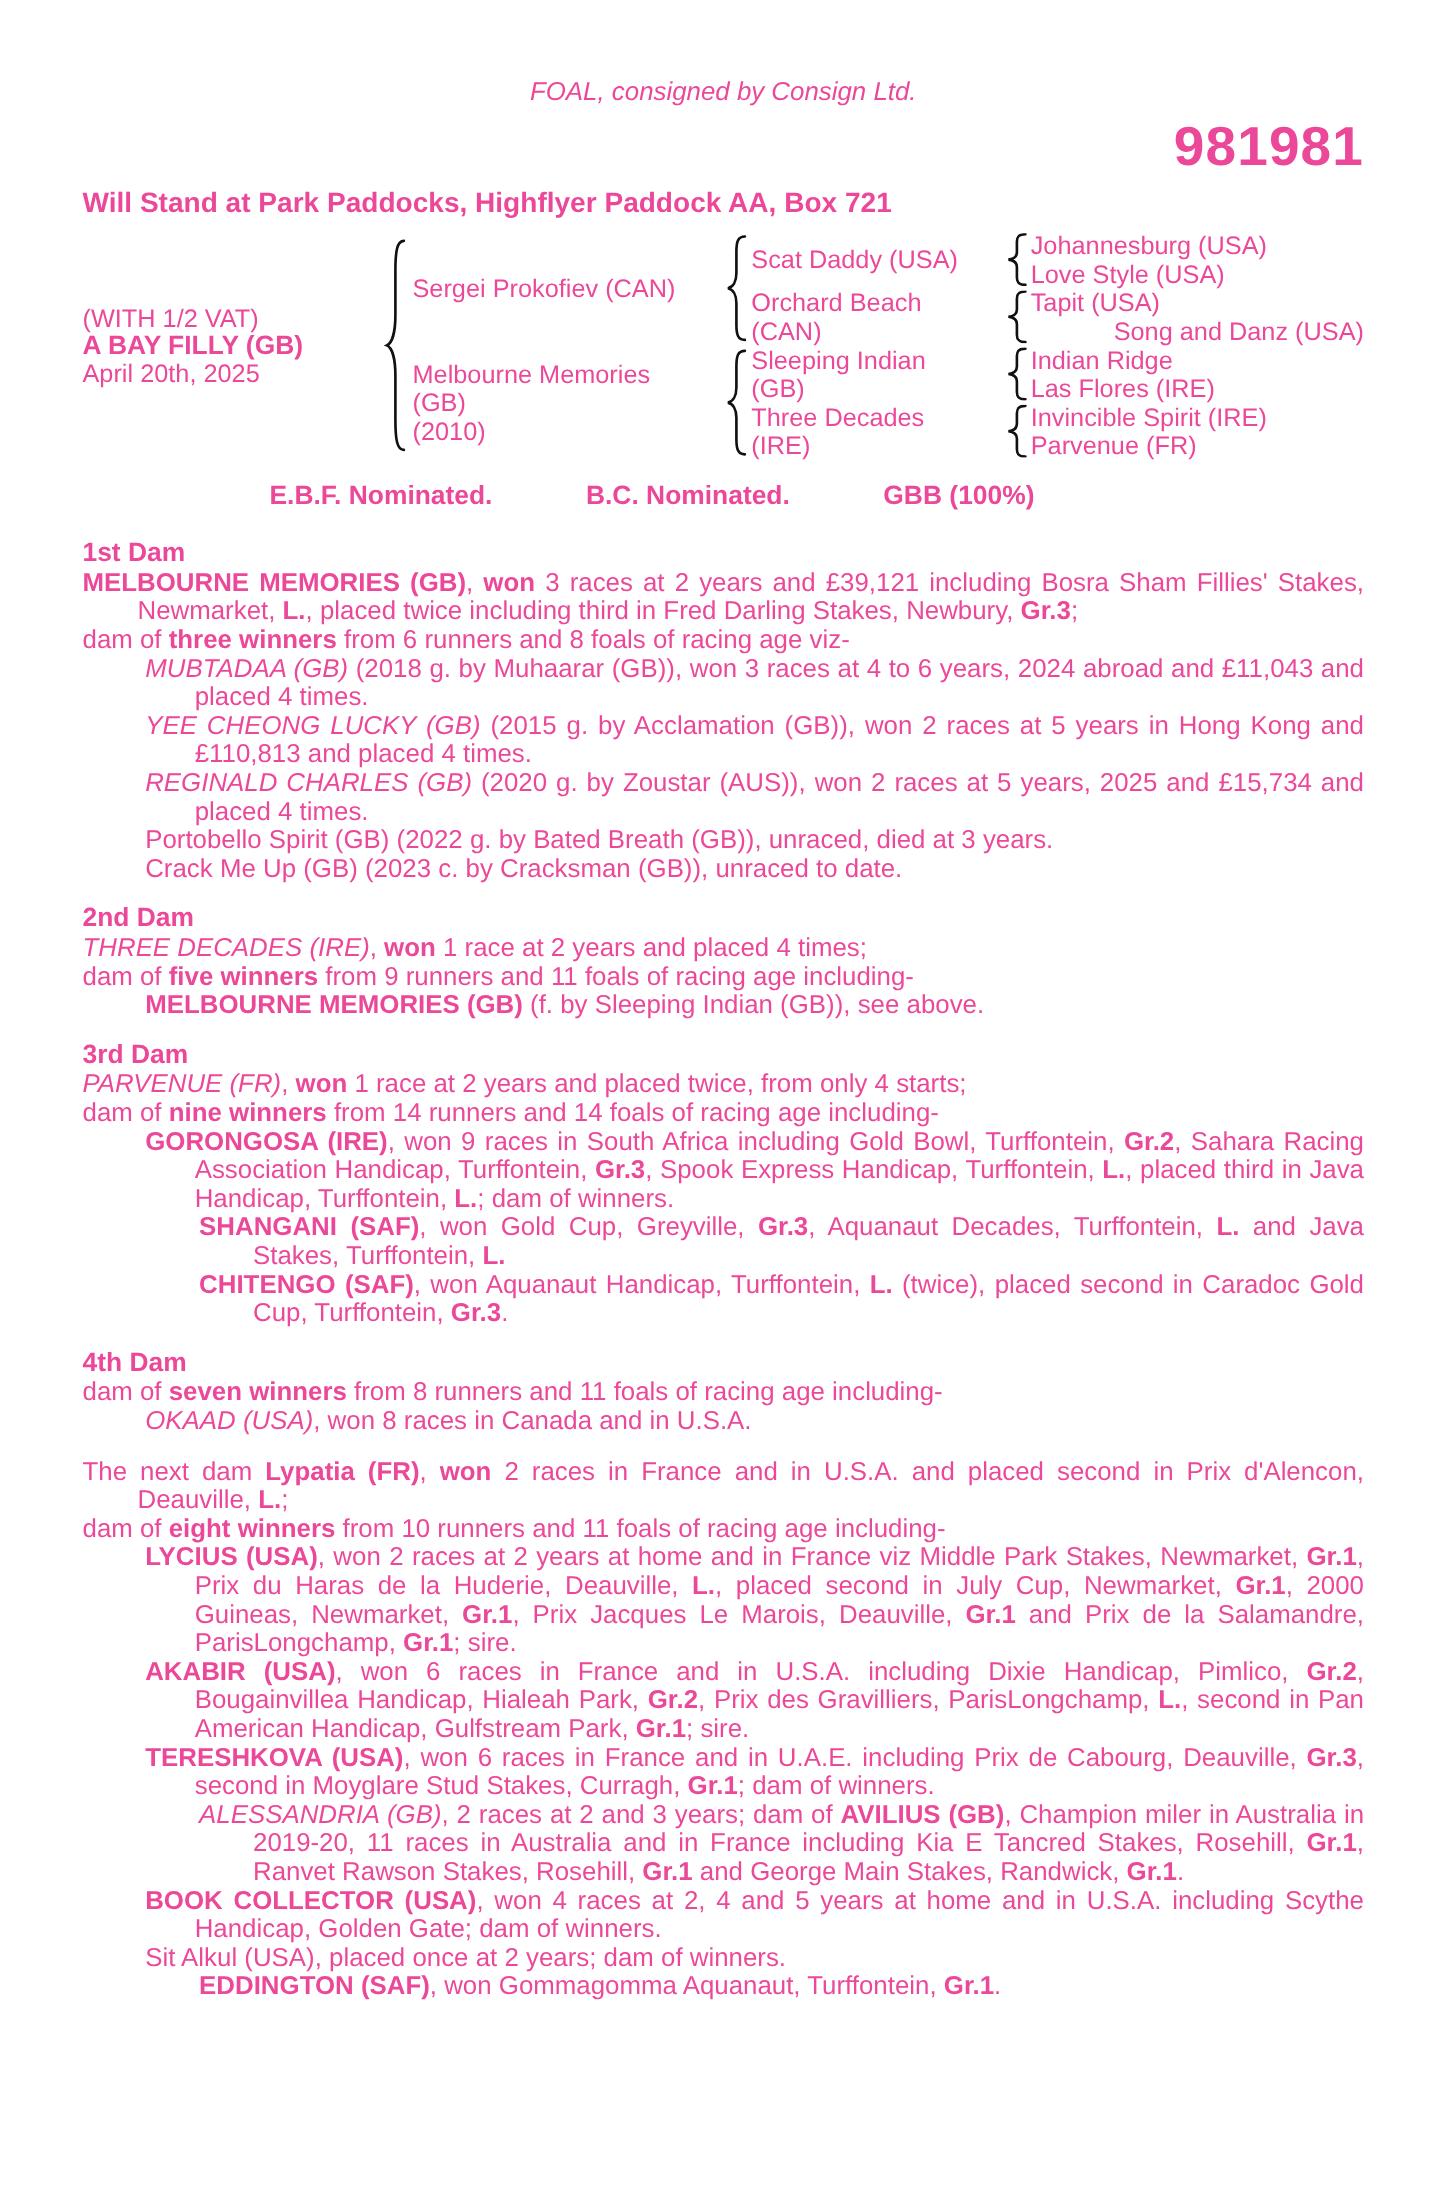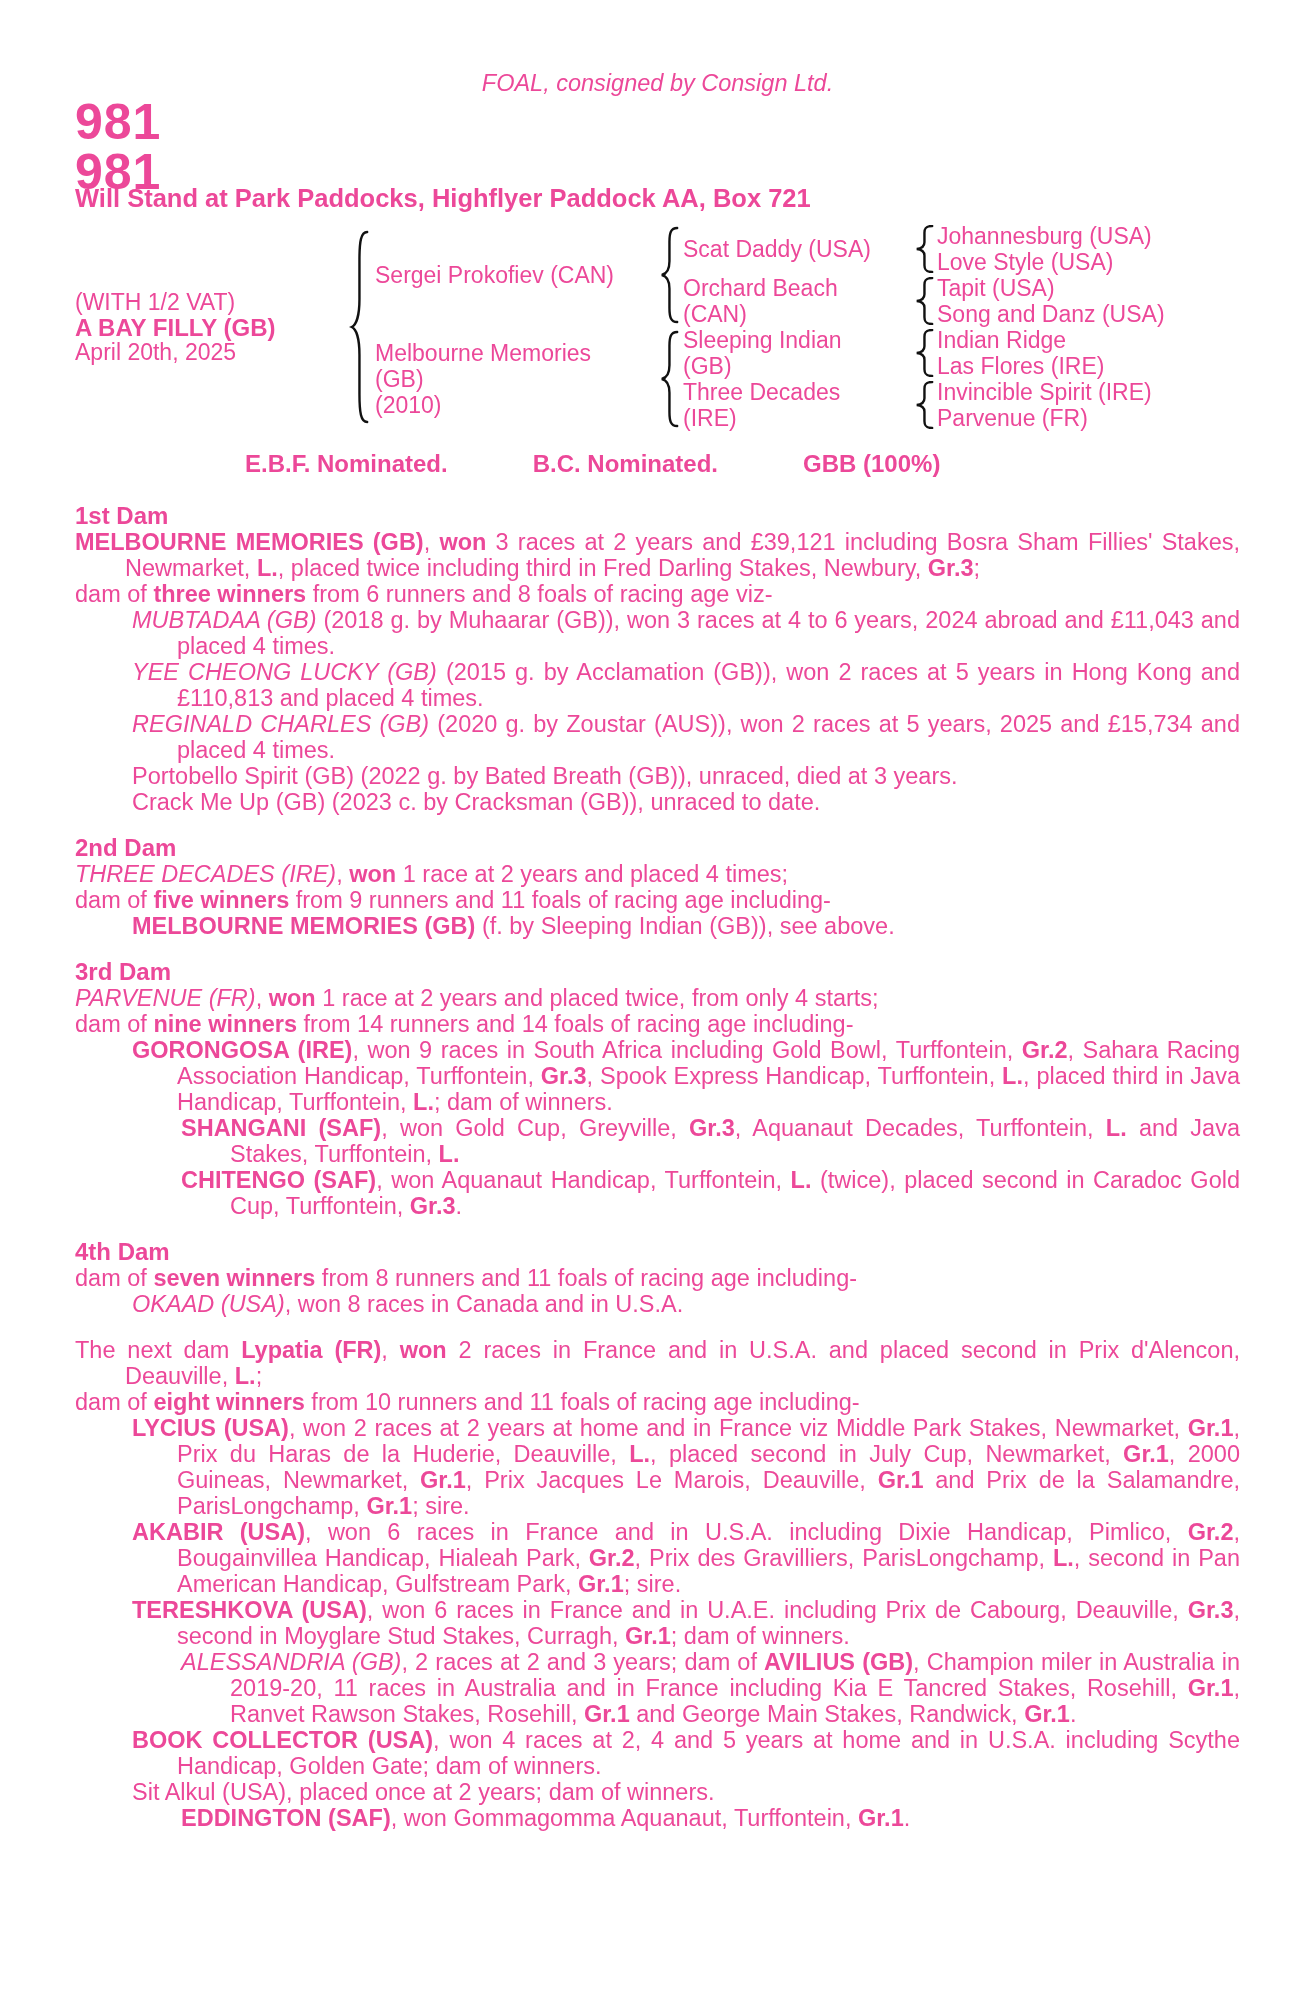--- a/index.html
+++ b/index.html
@@ -2,21 +2,21 @@
 <html><head>
 <meta charset="utf-8">
 <style>
   html, body { margin:0; padding:0; background:#ffffff; }
   .page {
     position:relative; width:1315px; height:2000px; background:#fff;
     font-family:"Liberation Sans", sans-serif; color:#ec4899;
     box-sizing:border-box; padding:70px 75px 0 75px; overflow:hidden;
   }
   .consignor { text-align:center; font-style:italic; font-size:23.5px; line-height:26px; }
-  .lot-row { display:flex; justify-content:center; align-items:flex-start; margin-top:25px; height:52px;flex-direction:column; }
+  .lot-row { display:flex; justify-content:flex-end; align-items:flex-start; margin-top:12px; height:52px; }
   .lot-number { font-weight:bold; font-size:50px; line-height:50px; letter-spacing:1px; }
   .stand-line { font-weight:bold; font-size:25.5px; line-height:30px; margin-top:10px; }
 
   
   .pedigree {
     display:grid;
     grid-template-columns:268px 32px 280px 28px 228px 26px 1fr;
     grid-auto-rows:26px;
     margin-top:10px;
   }
@@ -121,21 +121,21 @@
       </div>
       <div class="pcell" style="grid-area: 1 / 7 / 2;">
         <div>Johannesburg (USA)</div>
       </div>
       <div class="pcell" style="grid-area: 2 / 7 / 3;">
         <div>Love Style (USA)</div>
       </div>
       <div class="pcell" style="grid-area: 3 / 7 / 4;">
         <div>Tapit (USA)</div>
       </div>
-      <div class="pcell" style="grid-area: 4 / 7 / 5;">
+      <div class="pcell" style="grid-area: 4 / 7 / 5; align-items: flex-end;">
         <div>Song and Danz (USA)</div>
       </div>
       <div class="pcell" style="grid-area: 5 / 7 / 6;">
         <div>Indian Ridge</div>
       </div>
       <div class="pcell" style="grid-area: 6 / 7 / 7;">
         <div>Las Flores (IRE)</div>
       </div>
       <div class="pcell" style="grid-area: 7 / 7 / 8;">
         <div>Invincible Spirit (IRE)</div>

